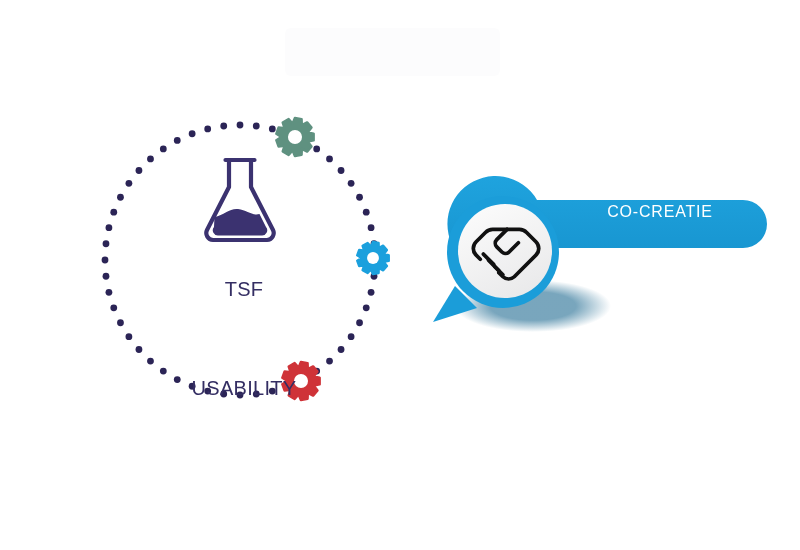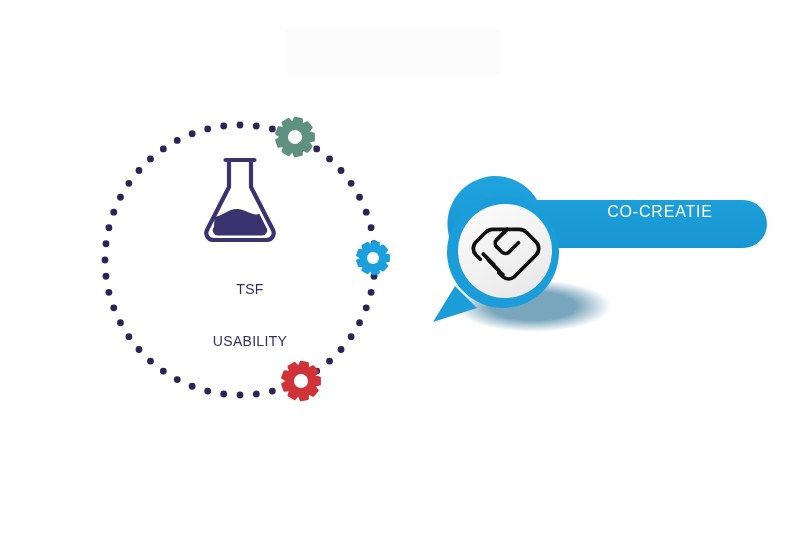--- a/index.html
+++ b/index.html
@@ -43,34 +43,34 @@
     height: 310px;
   }
   .lab-cluster svg {
     position: absolute;
     left: 0; top: 0;
     overflow: visible;
   }
 
   .lab-text {
     position: absolute;
-    left: 10px;
+    left: 4px;
     top: 145px;
     width: 290px;
     text-align: center;
     color: #342e63;
     font-family: "Liberation Sans", sans-serif;
-    font-size: 14px;
+    font-size: 20px;
     line-height: 26px;
     letter-spacing: 0.3px;
     font-weight: 400;
     white-space: pre-line;
   }
   .lab-text .l1 { display: block; }
-  .lab-text .l2 { display: block; }
+  .lab-text .l2 { display: block; margin-top: 47px; }
   .lab-text .l3 { display: block; }
 
   
   .badge {
     position: absolute;
     left: 425px;
     top: 190px;
     width: 330px;
     height: 145px;
   }

